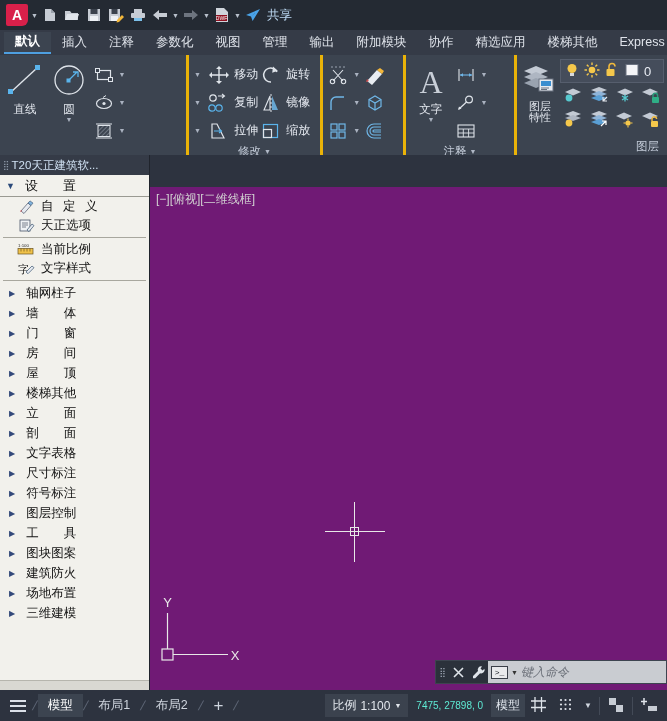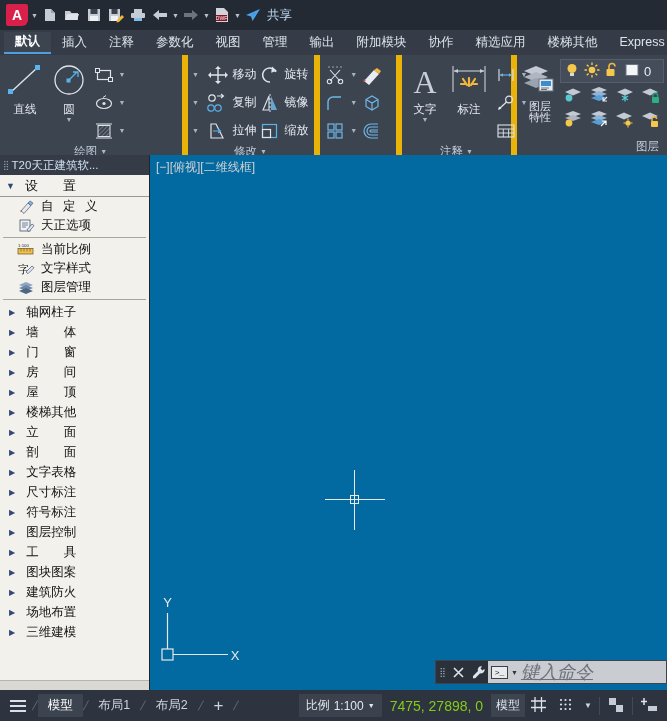--- a/index.html
+++ b/index.html
@@ -34,21 +34,21 @@
   
   .tabs { height:25px; background:#353b47; display:flex; align-items:center; flex:0 0 25px; padding-left:4px; }
   .tab {
     padding:3px 11px 4px; font-size:12.5px; color:#dfe3ea; height:22px;
     display:flex; align-items:center; white-space:nowrap;
   }
   .tab.active { background:#3c4450; color:#fff; border-bottom:2px solid #4e9fe0; font-weight:bold; }
 
   
   .ribbon { height:100px; background:#3c4450; display:flex; flex:0 0 100px; position:relative; }
-  .panel { position:relative; display:flex; flex-direction:column; height:100px; border-right:6px solid #eab308; }
+  .panel { position:relative; display:flex; flex-direction:column; height:100px; border-right:3px solid #eab308; }
   .panel-body { flex:1; display:flex; align-items:flex-start; padding:4px 3px 0; }
   .panel-title { height:17px; display:flex; align-items:center; justify-content:center; color:#c3cbd8; font-size:11.5px; gap:3px;}
   .panel-title .dn { font-size:7px; color:#b0b8c6; }
 
   .bigbtn { width:44px; display:flex; flex-direction:column; align-items:center; padding-top:2px; }
   .bigbtn .glyph { height:40px; display:flex; align-items:center; justify-content:center; }
   .bigbtn .lbl { font-size:11.5px; color:#e4e8ef; margin-top:1px; white-space:nowrap; }
   .bigbtn .dn { font-size:7px; color:#aab2c0; line-height:6px; }
 
   .smallcol { display:flex; flex-direction:column; gap:1px; padding-top:2px;}
@@ -83,50 +83,50 @@
   .sb-item .ico { width:20px; height:17px; display:flex; align-items:center; justify-content:center; }
   .sb-item .lbl { color:#111; font-size:12.5px; white-space:nowrap; }
   .sb-sep { height:1px; background:#a8a79e; margin:2px 3px; }
   .sb-node { display:flex; align-items:center; height:20px; padding-left:9px; gap:11px; }
   .sb-node .arw { color:#33497a; font-size:8px; }
   .sb-node .lbl { color:#111; font-size:12.5px;text-align:right; }
   .sp2 { letter-spacing:6px; }
   .sb-foot { height:10px; background:#d9d8d2; border-top:1px solid #b6b5ad; flex:0 0 10px;}
 
   
-  .canvaswrap { flex:1; position:relative; background:#0369a1; overflow:hidden; }
+  .canvaswrap { flex:1; position:relative; background:#701a75; overflow:hidden;margin-top:32px; }
   .vplabel { position:absolute; left:6px; top:4px; color:#d2d2d2; font-size:12px; }
   .crosshair { position:absolute; }
   .crosshair .h { position:absolute; left:0; top:29px; width:60px; height:1px; background:#e8e8e8; }
   .crosshair .v { position:absolute; left:29px; top:0; width:1px; height:60px; background:#e8e8e8; }
   .crosshair .sq { position:absolute; left:25px; top:25px; width:9px; height:9px; border:1px solid #e8e8e8; }
   .ucs { position:absolute; }
   .cmdbar {
     position:absolute; right:0; bottom:6px; height:24px; display:flex; align-items:center;
     background:#2b313b; border:1px solid #3d4450;
   }
   .cmd-grip { color:#9aa3b1; font-size:9px; letter-spacing:-1px; padding:0 3px; }
   .cmd-ic { width:20px; height:22px; display:flex; align-items:center; justify-content:center; }
   .cmd-input {
     display:flex; align-items:center; gap:3px; background:#c9ccd1; height:22px;
     padding:0 6px 0 3px; min-width:178px;
   }
   .cmd-prompt { width:17px; height:13px; border:1px solid #3a3f48; background:#e9eaec; color:#20242b;
                 font-size:8px; display:flex; align-items:center; justify-content:center; font-family:"Liberation Mono", monospace;}
-  .cmd-ph { color:#6c717a; font-size:18px; font-style:italic;text-decoration:underline; }
+  .cmd-ph { color:#6c717a; font-size:12px; font-style:italic; }
 
   
   .status { height:31px; background:#2d333f; display:flex; align-items:center; flex:0 0 31px; padding:0 4px; }
   .hamb { width:28px; display:flex; flex-direction:column; gap:3px; align-items:center; padding:0 6px;}
   .hamb i { display:block; width:16px; height:2px; background:#dbe0e8; }
   .stab { font-size:12.5px; color:#cfd5de; padding:0 10px; height:23px; display:flex; align-items:center; }
   .stab.active { background:#3c4450; color:#fff; }
   .slash { color:#5e6676; font-size:13px; padding:0 1px; transform:skewX(-16deg); }
   .scale-chip { background:#3b424e; height:23px; display:flex; align-items:center; padding:0 7px; gap:4px; font-size:12px; color:#e2e6ec;}
-  .coords { font-size:14px; color:#84cc16; padding:0 8px; }
+  .coords { font-size:10px; color:#5eead4; padding:0 8px; }
   .sbtn { height:23px; display:flex; align-items:center; padding:0 5px; }
   .sbtn.sel { background:#3c4450; }
   .sb-label { font-size:12px; color:#dfe4eb; }
   .divv { width:1px; height:18px; background:#434a57; margin:0 2px; }
 </style>
 </head>
 <body>
 
 <div class="app">
 
@@ -266,24 +266,20 @@
                     </pattern>
                   </defs>
                   <rect x="4" y="3.5" width="12" height="11" fill="url(#hp)" stroke="#dfe4ea" stroke-width="1"></rect>
                   <path d="M2 2h16M2 16h16" stroke="#dfe4ea" stroke-width="1"></path>
                 </svg>
             </span>
             <span class="dn">▼</span>
           </div>
         </div>
       </div>
-      <div class="panel-title">
-        <span>绘图</span>
-          <span class="dn">▼</span>
-      </div>
     </div>
 
     <div class="panel" style="width:138px">
       <div class="panel-body" style="gap:0">
         <div class="smallcol" style="width:14px">
           <div class="smallrow">
               <span class="dn">▼</span>
             </div>
           <div class="smallrow">
               <span class="dn">▼</span>
@@ -429,31 +425,20 @@
     <div class="panel" style="width:115px">
       <div class="panel-body">
         <div class="bigbtn">
           <span class="glyph">
             <svg width="40" height="38" viewBox="0 0 40 38">
                 <text x="20" y="31" font-size="32" fill="#c9cfd8" text-anchor="middle" font-family="Liberation Serif">A</text>
               </svg>
           </span>
           <span class="lbl">文字</span>
           <span class="dn">▼</span>
-        </div>
-        <div class="bigbtn" style="width:50px">
-          <span class="glyph">
-            <svg width="48" height="38" viewBox="0 0 48 38">
-              <path d="M8 4v26M40 4v26" stroke="#c9cfd8" stroke-width="1.1"></path>
-              <path d="M9 9h30" stroke="#c9cfd8" stroke-width="1.1"></path>
-              <path d="M9 9l4-2v4zM39 9l-4-2v4z" fill="#c9cfd8"></path>
-              <path d="M24 16v8M18 17l4 6M30 17l-4 6M16 22h5M32 22h-5" stroke="#f3b73b" stroke-width="2.2" stroke-linecap="round"></path>
-            </svg>
-          </span>
-          <span class="lbl">标注</span>
         </div>
         <div class="smallcol">
           <div class="smallrow">
             <span class="glyph">
               <svg width="22" height="18" viewBox="0 0 22 18">
                   <path d="M4 3v12M18 3v12" stroke="#dfe4ea" stroke-width="1.1"></path>
                   <path d="M5 9h12" stroke="#6fb7e8" stroke-width="1.1"></path>
                   <path d="M5 9l3-1.8v3.6zM17 9l-3-1.8v3.6z" fill="#6fb7e8"></path>
                 </svg>
             </span>
@@ -648,30 +633,20 @@
           <span class="lbl">当前比例</span>
         </div>
         <div class="sb-item">
           <span class="ico">
             <svg width="18" height="15" viewBox="0 0 18 15">
                 <text x="1" y="12" font-size="11" fill="#1b1b1b" font-family="Liberation Serif">字</text>
                 <path d="M9 11l6-6 2 1.7-6 6z" fill="#e6eaf0" stroke="#37516e" stroke-width="0.7"></path>
               </svg>
           </span>
           <span class="lbl">文字样式</span>
-        </div>
-        <div class="sb-item">
-          <span class="ico">
-            <svg width="18" height="15" viewBox="0 0 18 15">
-                <path d="M2 5l7-3 7 3-7 3z" fill="#8fa5c0"></path>
-                <path d="M2 8l7-3 7 3-7 3z" fill="#6e87a8"></path>
-                <path d="M2 11l7-3 7 3-7 3z" fill="#4f6787"></path>
-              </svg>
-          </span>
-          <span class="lbl">图层管理</span>
         </div>
 
         <div class="sb-sep"></div>
 
         <div class="sb-node">
           <span class="arw">▶</span>
           <span class="lbl">轴网柱子</span>
         </div>
         <div class="sb-node">
           <span class="arw">▶</span>

